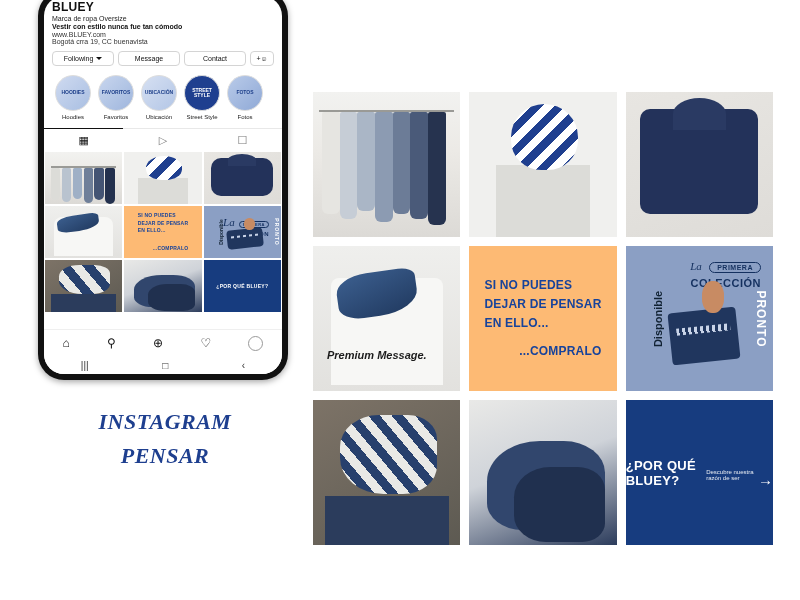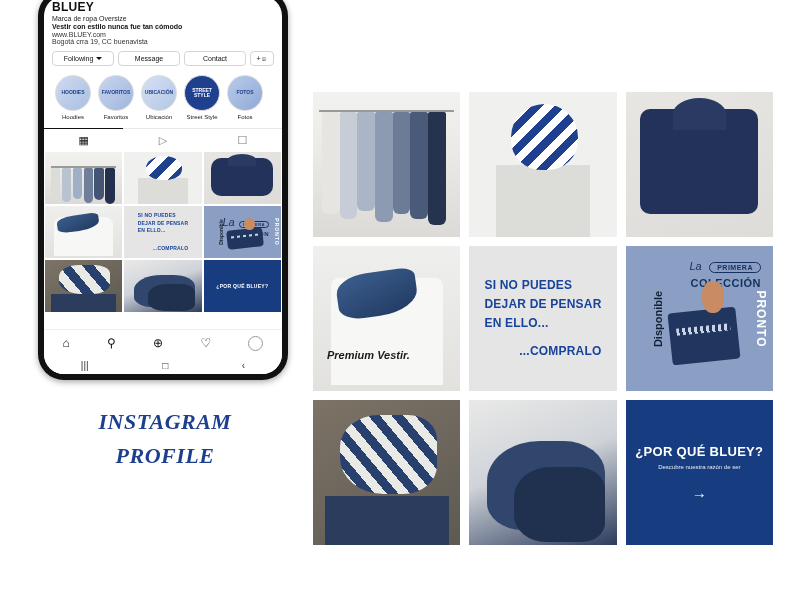--- a/index.html
+++ b/index.html
@@ -75,44 +75,44 @@
     display:grid;grid-template-columns:repeat(3,1fr);grid-auto-rows:145px;gap:9px;
   }
   .tile{position:relative;overflow:hidden;background:#e7e7e7;}
   
   .t-rack{background:linear-gradient(180deg,#f2f2f0 0%,#eceae6 40%,#dcdad6 100%);}
   .rack-bar{position:absolute;top:14px;left:6px;right:6px;height:2px;background:#9a9a96;}
   .hanger{position:absolute;top:16px;width:12%;border-radius:2px 2px 6px 6px;}
   .t-blue-scarf{background:#f0f0ee;}
   .t-navy-hoodie{background:linear-gradient(160deg,#e8e6e2 0%,#dedcd8 100%);}
   .t-tee{background:linear-gradient(180deg,#efefed 0%,#e2e1de 100%);}
-  .t-text{background:#e5e5e5;display:flex;align-items:center;justify-content:center;}
+  .t-text{background:#fdba74;display:flex;align-items:center;justify-content:center;}
   .txt-blue{color:#17439b;font-weight:bold;font-size:12px;line-height:1.55;letter-spacing:.2px;}
   .txt-blue .small{display:block;text-align:right;margin-top:10px;}
   .t-coll{background:#8b9fc4;}
   .t-denim{background:linear-gradient(150deg,#7d7367 0%,#5d5a52 100%);}
   .t-knit{background:linear-gradient(160deg,#e9e9e7 0%,#cfd3d9 45%,#2c3c5c 100%);}
-  .t-why{background:#173c7f;display:flex;flex-direction:column;align-items:center;justify-content:center;color:#fff;}
+  .t-why{background:#173c7f;display:flex;flex-direction:row;align-items:center;justify-content:center;color:#fff;}
   .why-title{font-weight:bold;font-size:13px;letter-spacing:.3px;}
   .why-sub{font-size:6px;margin-top:5px;opacity:.9;}
   .why-arrow{margin-top:14px;font-size:15px;}
   .premium-label{
     position:absolute;left:14px;bottom:30px;color:#1c1c1c;font-weight:bold;
     font-size:11px;font-style:italic;
   }
   .coll-side-left{
     position:absolute;left:4px;top:50%;transform:translateY(-50%) rotate(-90deg);
     transform-origin:center;color:#123; font-weight:bold;font-size:11px;white-space:nowrap;
   }
   .coll-side-right{
     position:absolute;right:-16px;top:50%;transform:translateY(-50%) rotate(90deg);
     color:#fff;font-weight:bold;font-size:12px;white-space:nowrap;letter-spacing:1px;
   }
   .coll-top{position:absolute;top:10px;right:12px;text-align:right;color:#14305f;}
-  .coll-la{font-family:Liberation Sans, sans-serif;font-style:italic;font-size:11px;}
+  .coll-la{font-family:Liberation Serif, serif;font-style:italic;font-size:11px;}
   .coll-primera{
     display:inline-block;border:1px solid #14305f;border-radius:9px;
     padding:1px 7px;font-size:7px;font-weight:bold;letter-spacing:.5px;margin-left:3px;
   }
   .coll-word{font-size:11px;font-weight:bold;letter-spacing:.5px;margin-top:3px;color:#14305f;}
   .coll-hoodie{
     position:absolute;left:30%;top:44%;width:46%;height:36%;background:#20365e;
     transform:rotate(-6deg);border-radius:4px;
   }
   .coll-hoodie:after{
@@ -270,21 +270,21 @@
       <span>|||</span>
       <span>□</span>
       <span>‹</span>
     </div>
 
   </div>
 </div>
 
 <div id="caption">
   <div>INSTAGRAM</div>
-  <div>PROFILE</div>
+  <div>PENSAR</div>
 </div>
 
 <div id="feed-grid">
 
   <div class="tile t-rack">
     <div class="rack-bar" style="top:18px;"></div>
     <div class="hanger" style="left:6%;top:20px;height:70%;background:#e6e5e1;"></div>
     <div class="hanger" style="left:18%;top:20px;height:74%;background:#c6cdd6;"></div>
     <div class="hanger" style="left:30%;top:20px;height:68%;background:#aab6c6;"></div>
     <div class="hanger" style="left:42%;top:20px;height:76%;background:#8c9bb2;"></div>
@@ -299,21 +299,21 @@
   </div>
 
   <div class="tile t-navy-hoodie">
     <div class="navy-top"></div>
     <div class="navy-hood"></div>
   </div>
 
   <div class="tile t-tee">
     <div class="tee-body"></div>
     <div class="tee-scarf"></div>
-    <div class="premium-label">Premium Vestir.</div>
+    <div class="premium-label">Premium Message.</div>
   </div>
 
   <div class="tile t-text">
     <div class="txt-blue" style="padding:0 14px;">
       <span>SI NO PUEDES</span><br>
       <span>DEJAR DE PENSAR</span><br>
       <span>EN ELLO...</span>
       <span class="small">...COMPRALO</span>
     </div>
   </div>

